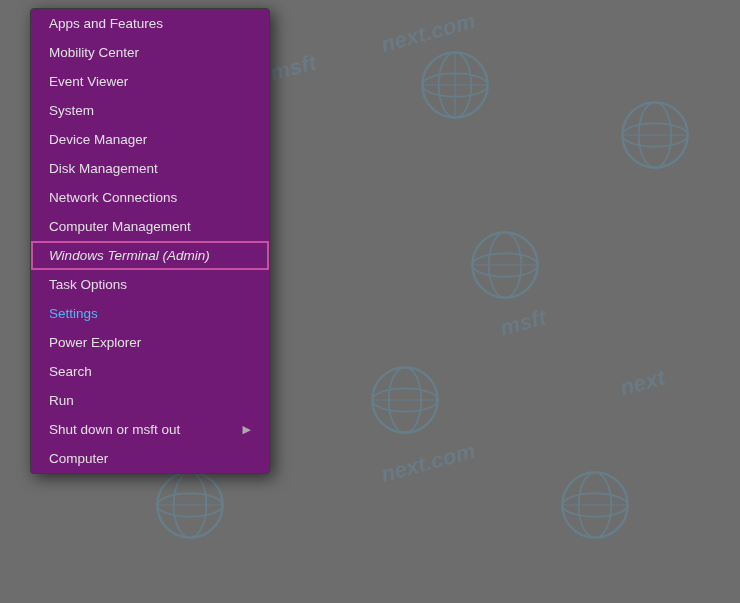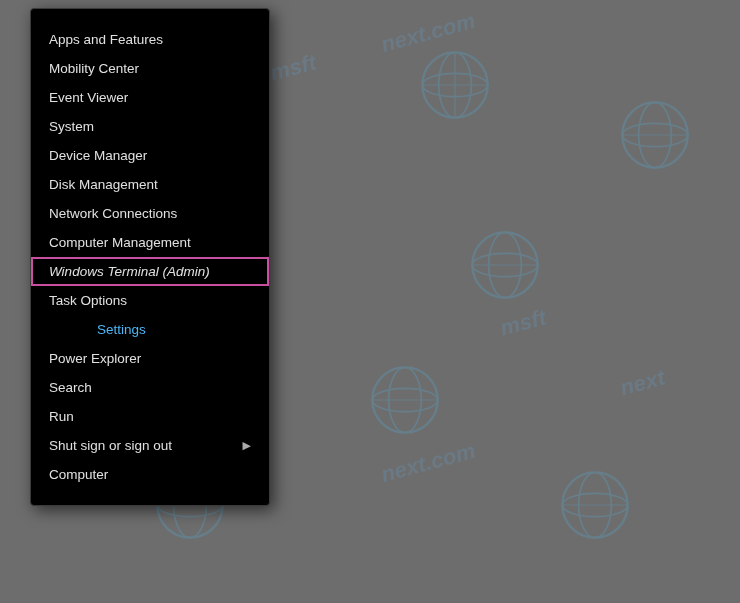--- a/index.html
+++ b/index.html
@@ -48,24 +48,24 @@
       pointer-events: none;
       transform: rotate(-15deg);
     }
 
     
     .context-menu {
       position: absolute;
       left: 30px;
       top: 8px;
       width: 240px;
-      background-color: #000000;
+      background-color: #701a75;
       border: 1px solid #3a3a3a;
       border-radius: 4px;
-      padding: 16px 0;
+      padding: 0 0;
       box-shadow: 4px 4px 16px rgba(0,0,0,0.6);
       z-index: 10;
     }
 
     .menu-item {
       display: flex;
       align-items: center;
       justify-content: space-between;
       padding: 7px 18px;
       color: #e0e0e0;
@@ -77,21 +77,20 @@
 
     .menu-item.highlighted {
       outline: 2px solid #c94fa0;
       outline-offset: -2px;
       color: #e0e0e0;
       font-style: italic;
     }
 
     .menu-item.settings-item {
       color: #4db6f5;
-      margin-left: 48px;
     }
 
     .menu-item .arrow {
       font-size: 11px;
       color: #aaa;
     }
   </style>
 </head>
 <body>
 
@@ -202,20 +201,20 @@
   <div class="menu-item">
     <span>Power Explorer</span>
   </div>
   <div class="menu-item">
     <span>Search</span>
   </div>
   <div class="menu-item">
     <span>Run</span>
   </div>
   <div class="menu-item">
-    <span>Shut sign or sign out</span>
+    <span>Shut down or msft out</span>
     <span class="arrow">▶</span>
   </div>
   <div class="menu-item">
     <span>Computer</span>
   </div>
 
 </div>
 
 </body></html>

